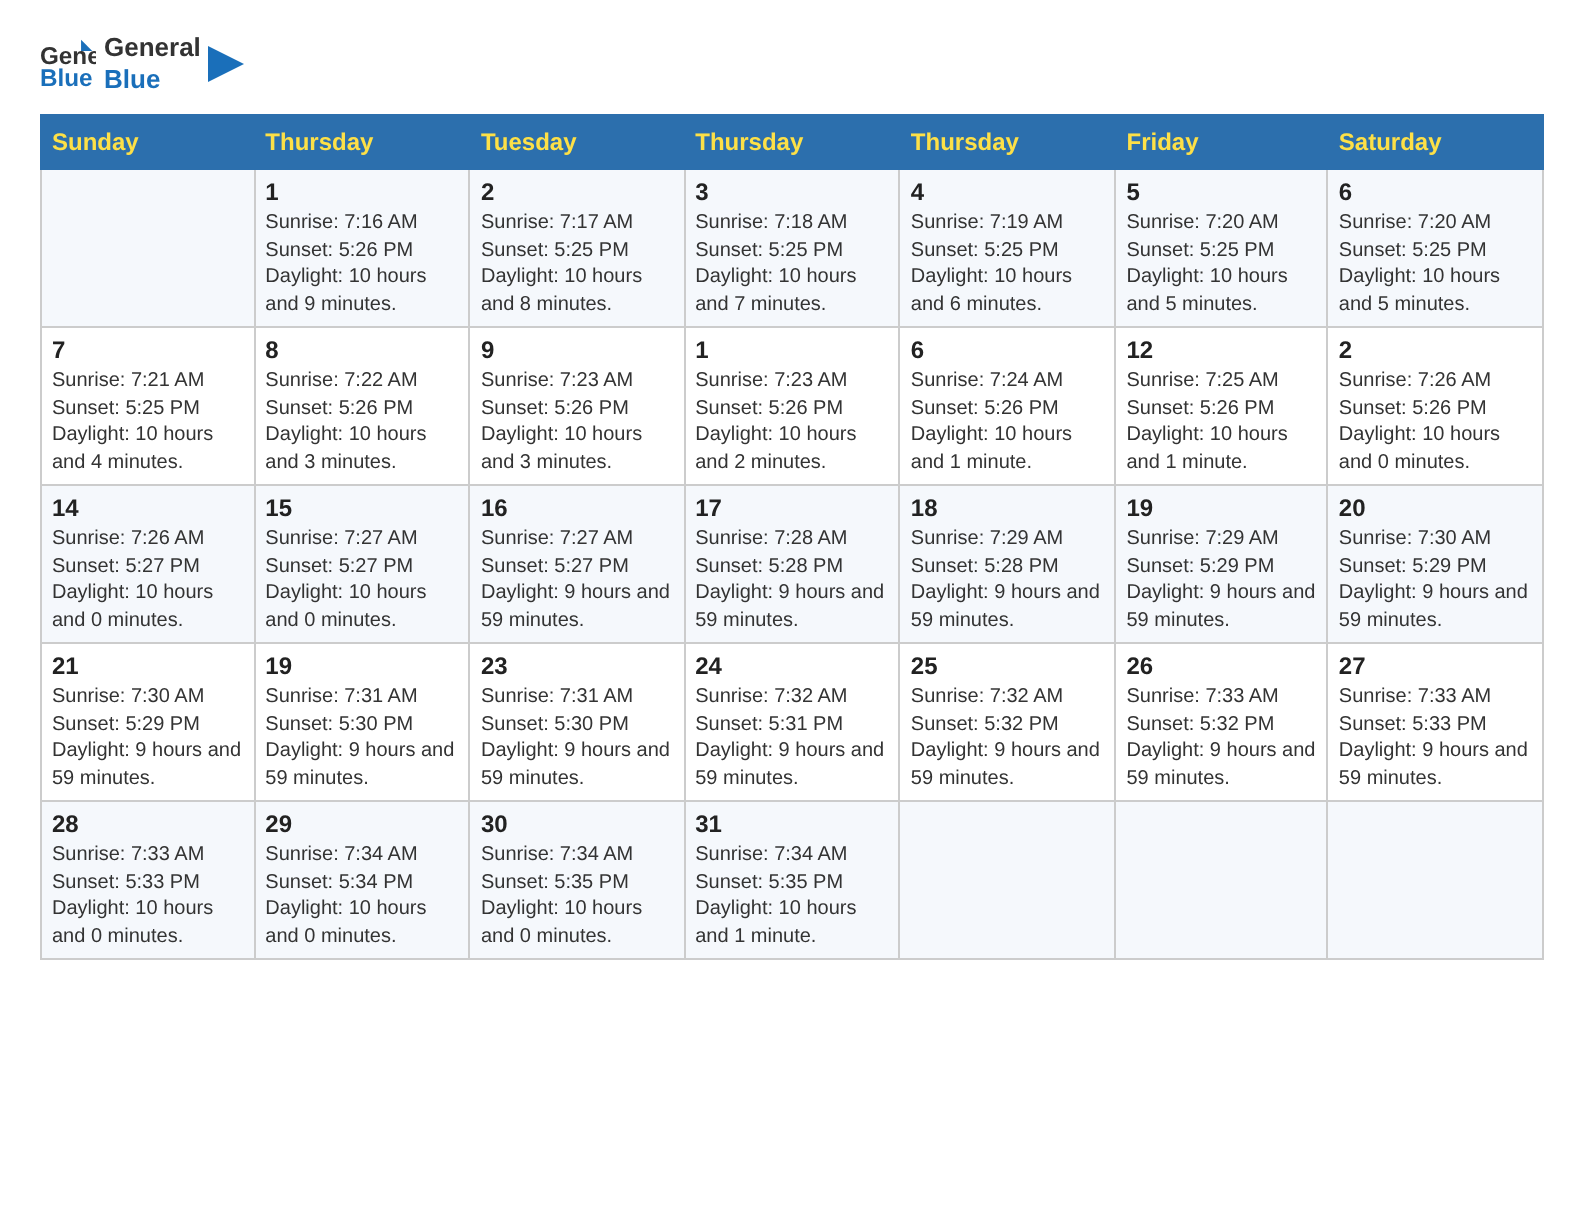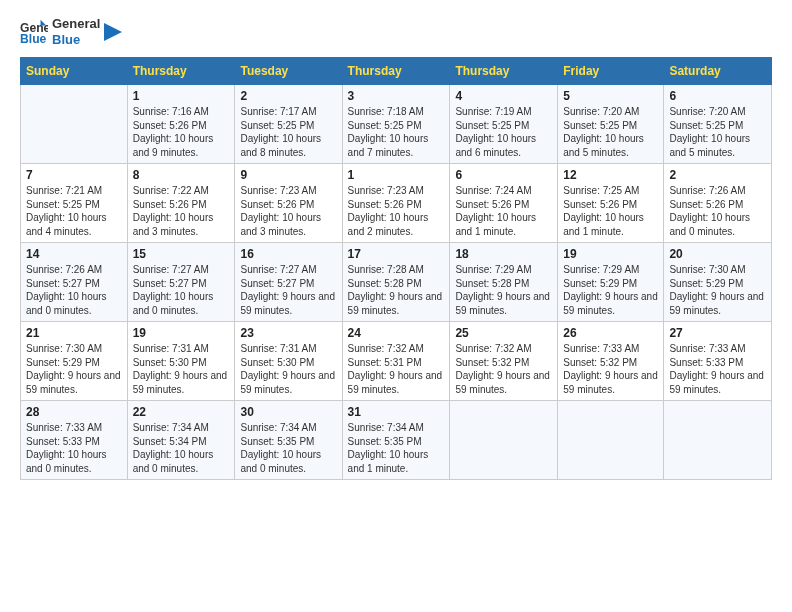--- a/index.html
+++ b/index.html
@@ -238,21 +238,21 @@
             <span class="day-num">27</span>
             <div class="day-info">Sunrise: 7:33 AM<br>Sunset: 5:33 PM<br>Daylight: 9 hours and 59 minutes.</div>
           </td>
         </tr>
         <tr>
           <td>
             <span class="day-num">28</span>
             <div class="day-info">Sunrise: 7:33 AM<br>Sunset: 5:33 PM<br>Daylight: 10 hours and 0 minutes.</div>
           </td>
           <td>
-            <span class="day-num">22</span>
+            <span class="day-num">29</span>
             <div class="day-info">Sunrise: 7:34 AM<br>Sunset: 5:34 PM<br>Daylight: 10 hours and 0 minutes.</div>
           </td>
           <td>
             <span class="day-num">30</span>
             <div class="day-info">Sunrise: 7:34 AM<br>Sunset: 5:35 PM<br>Daylight: 10 hours and 0 minutes.</div>
           </td>
           <td>
             <span class="day-num">31</span>
             <div class="day-info">Sunrise: 7:34 AM<br>Sunset: 5:35 PM<br>Daylight: 10 hours and 1 minute.</div>
           </td>

